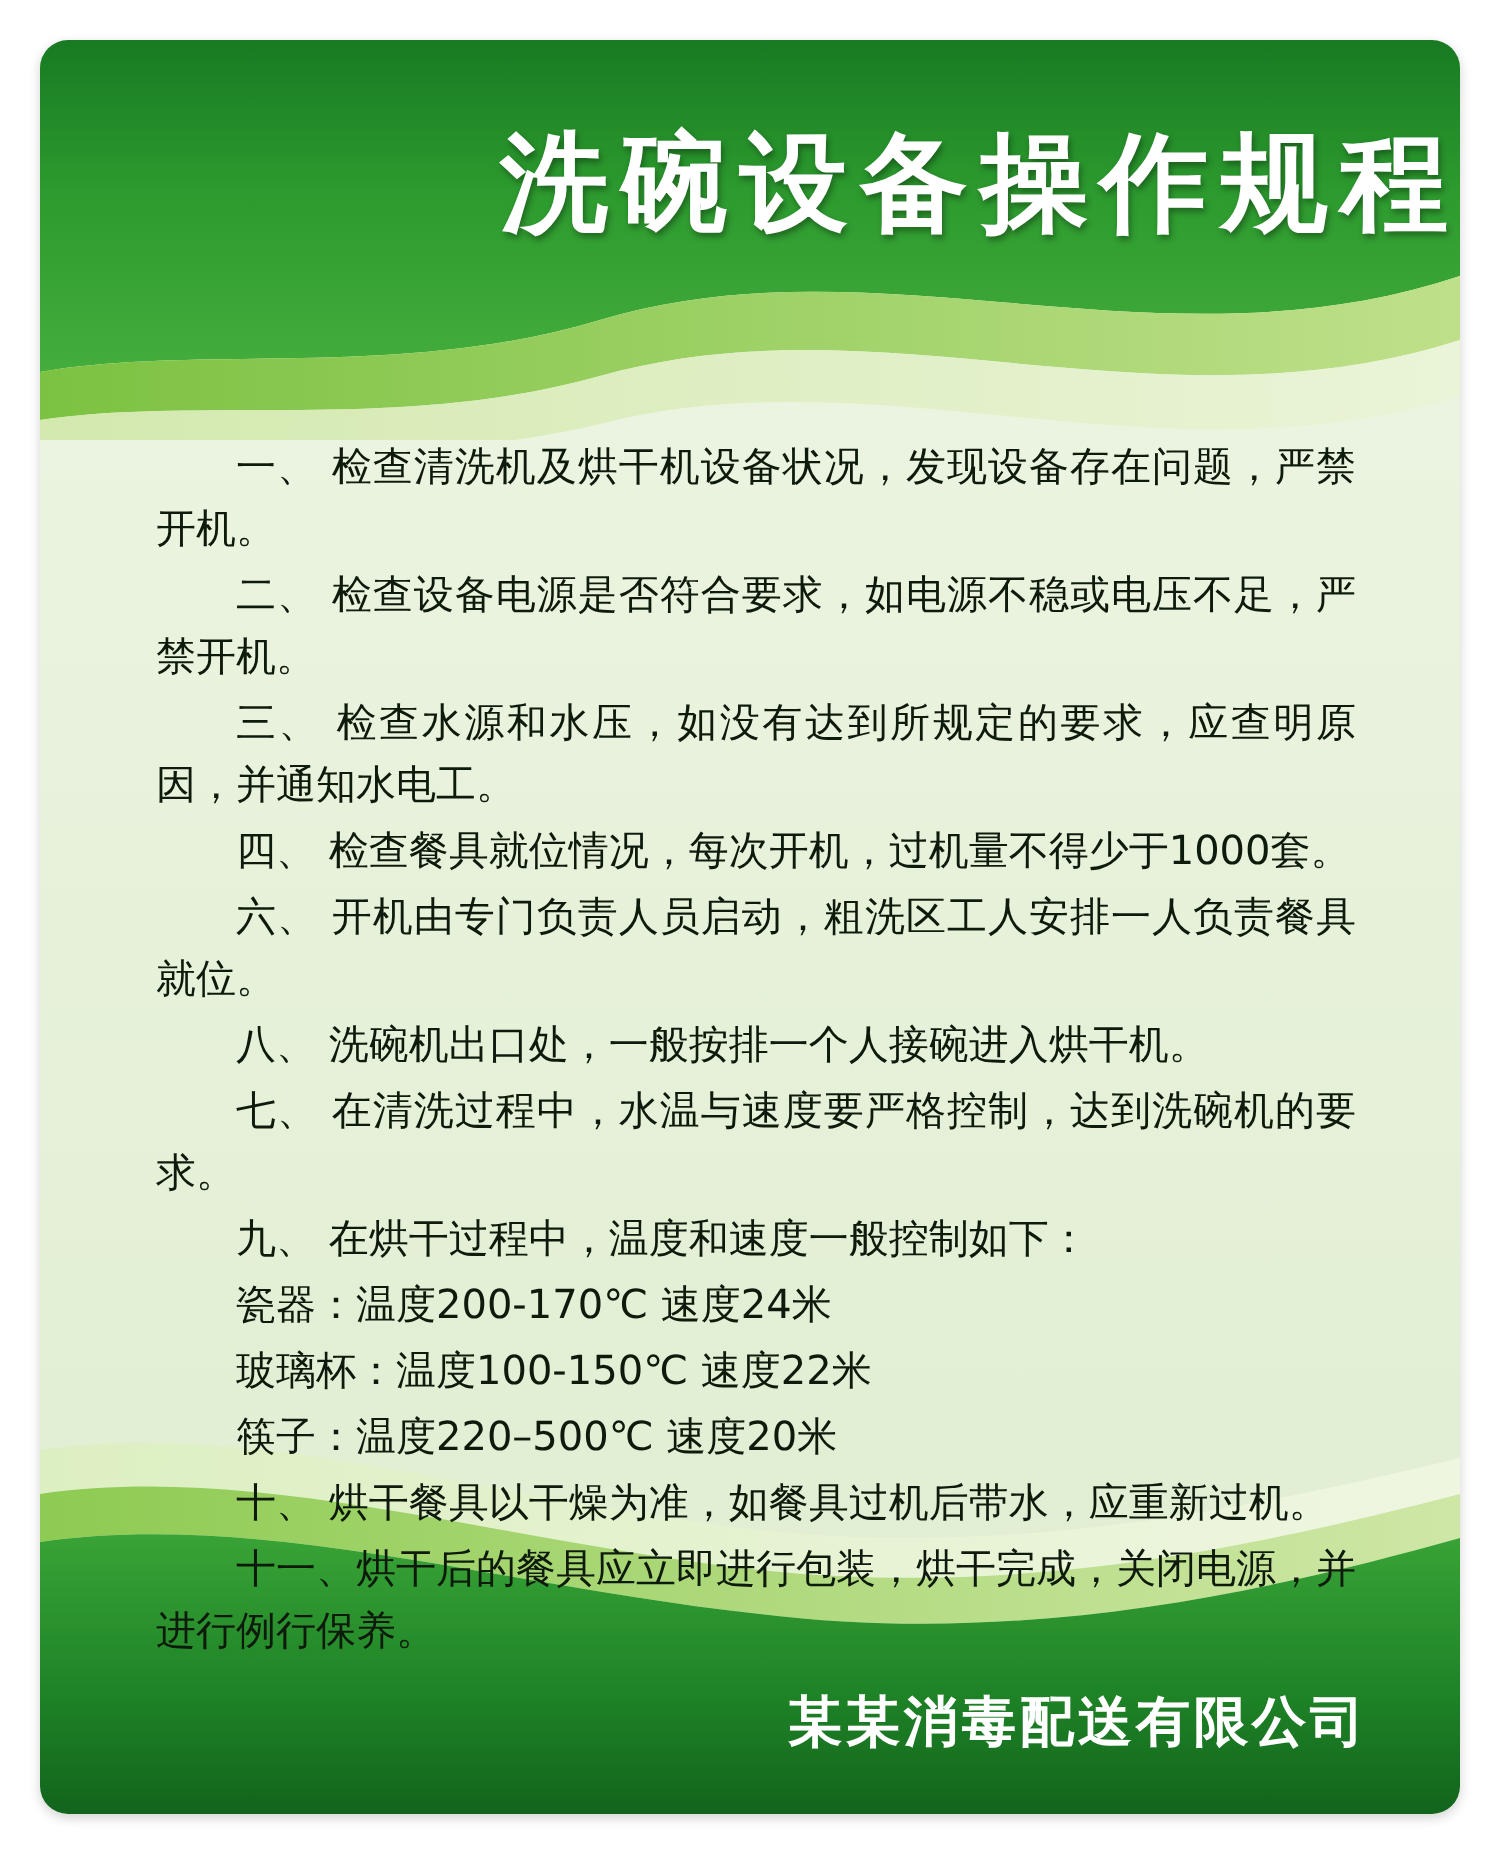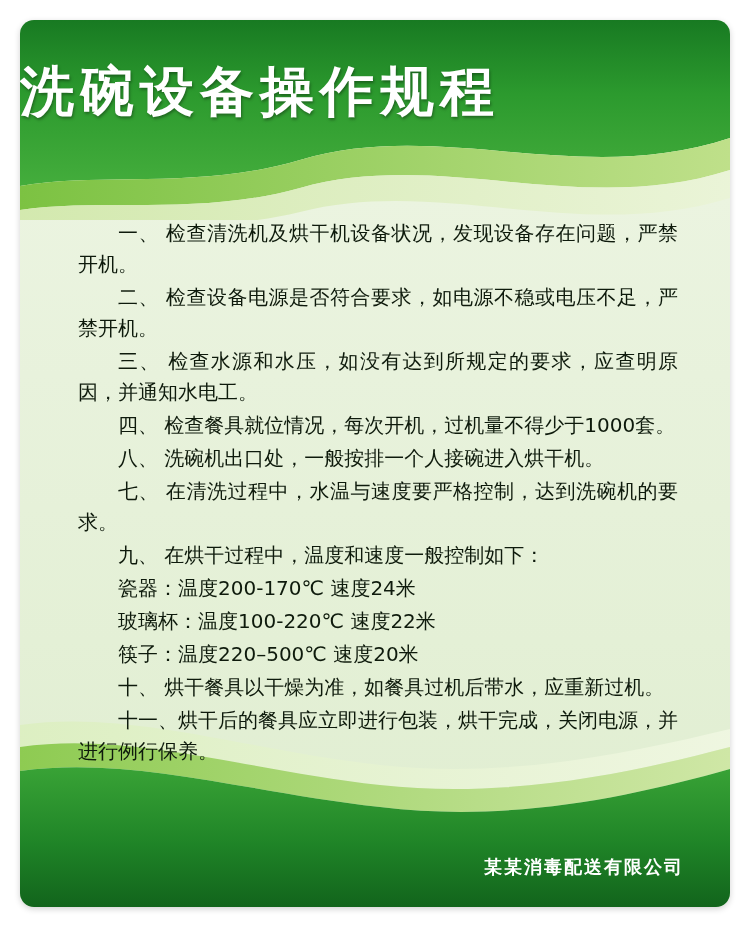--- a/index.html
+++ b/index.html
@@ -36,21 +36,21 @@
     position: absolute;
     left: 0; top: 0;
     width: 710px;
     height: 200px;
   }
   .title {
     position: absolute;
     left: 0;
     top: 36px;
     width: 710px;
-    text-align: left;
+    text-align: right;
     color: #ffffff;
     font-size: 54px;
     font-weight: bold;
     letter-spacing: 6px;
     font-family: "DejaVu Sans", "Liberation Sans", sans-serif;
     text-shadow: 1px 2px 3px rgba(0,0,0,0.35);
     z-index: 3;
   }
   
   .content {
@@ -82,21 +82,21 @@
     position: absolute;
     left: 0; top: 0;
     width: 710px;
     height: 200px;
   }
   .company {
     position: absolute;
     right: 46px;
     bottom: 28px;
     color: #ffffff;
-    font-size: 18px;
+    font-size: 27px;
     font-weight: bold;
     letter-spacing: 2px;
     font-family: "DejaVu Sans", "Liberation Sans", sans-serif;
     z-index: 3;
   }
 </style>
 </head>
 <body>
 
 <div class="poster">
@@ -123,25 +123,26 @@
       <path d="M0,190 C80,178 180,196 280,168 C420,128 560,198 710,150 L710,178 C560,224 420,156 280,192 C180,216 80,200 0,208 Z" fill="url(#gWave2)" opacity="0.85"></path>
     </svg>
     <div class="title">洗碗设备操作规程</div>
   </div>
 
   <div class="content">
     <p class="para">一、 检查清洗机及烘干机设备状况，发现设备存在问题，严禁开机。</p>
     <p class="para">二、 检查设备电源是否符合要求，如电源不稳或电压不足，严禁开机。</p>
     <p class="para">三、 检查水源和水压，如没有达到所规定的要求，应查明原因，并通知水电工。</p>
     <p class="para">四、 检查餐具就位情况，每次开机，过机量不得少于1000套。</p>
+    <p class="para">六、 开机由专门负责人员启动，粗洗区工人安排一人负责餐具就位。</p>
     <p class="para">八、 洗碗机出口处，一般按排一个人接碗进入烘干机。</p>
     <p class="para">七、 在清洗过程中，水温与速度要严格控制，达到洗碗机的要求。</p>
     <p class="para">九、 在烘干过程中，温度和速度一般控制如下：</p>
     <p class="para">瓷器：温度200-170℃ 速度24米</p>
-    <p class="para">玻璃杯：温度100-220℃ 速度22米</p>
+    <p class="para">玻璃杯：温度100-150℃ 速度22米</p>
     <p class="para">筷子：温度220–500℃ 速度20米</p>
     <p class="para">十、 烘干餐具以干燥为准，如餐具过机后带水，应重新过机。</p>
     <p class="para">十一、烘干后的餐具应立即进行包装，烘干完成，关闭电源，并进行例行保养。</p>
   </div>
 
   <div class="footer-wrap">
     <svg class="footer-bg" viewBox="0 0 710 200" preserveAspectRatio="none">
       <defs>
         <linearGradient id="gFoot" x1="0" y1="0" x2="0" y2="1">
           <stop offset="0%" stop-color="#39a336"></stop>

